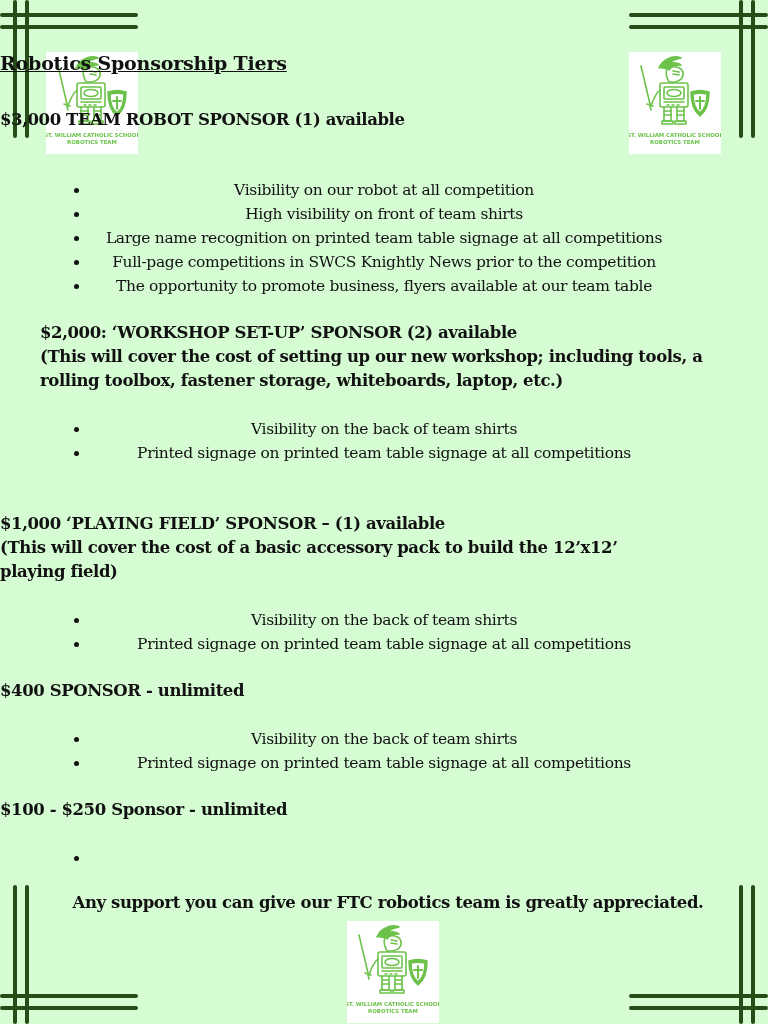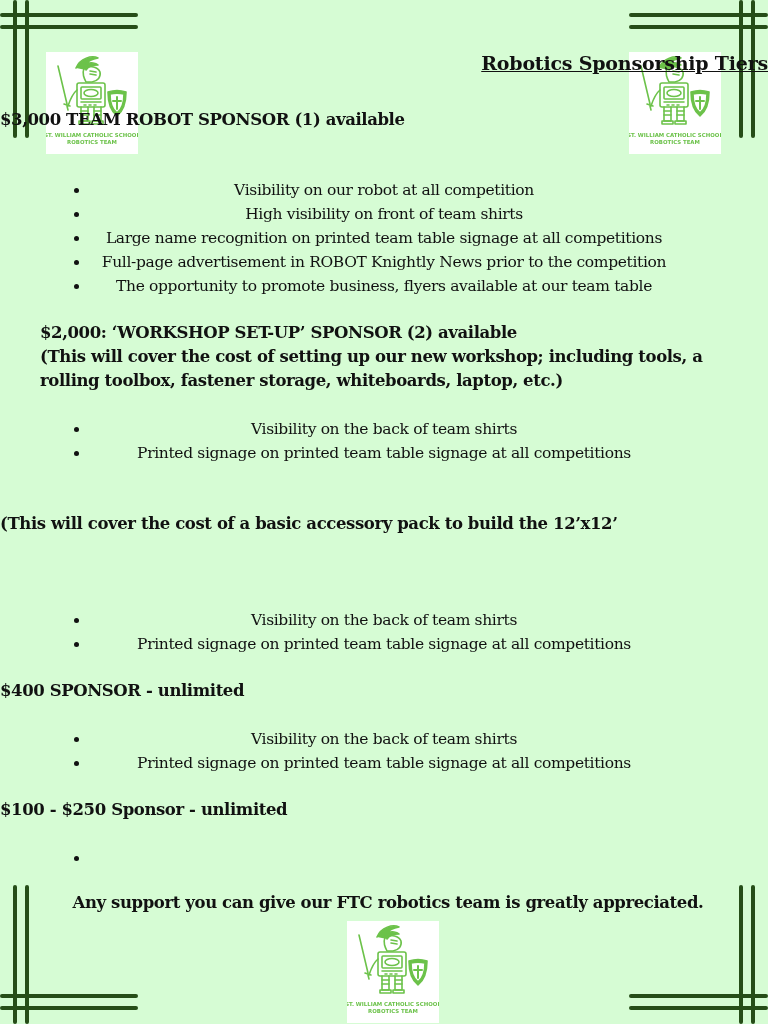--- a/index.html
+++ b/index.html
@@ -14,21 +14,21 @@
   .v { width: 4px; }
 
   .logo {
     position: absolute; background: #ffffff;
     width: 92px; height: 102px;
   }
   .logo svg { display: block; }
   .title {
     position: absolute; left: 0; width: 768px; top: 52px;
     font-weight: bold; font-size: 19px; text-decoration: underline;
-    text-align: right; letter-spacing: -0.2px;
+    text-align: left; letter-spacing: -0.2px;
   }
   .tier-head {
     position: absolute; left: 0; width: 768px; text-align: left;
     font-weight: bold; font-size: 16.5px; line-height: 24px;
     letter-spacing: -0.4px;
   }
   .tier-head .ln { display: block; white-space: nowrap; }
   .bullets { position: absolute; left: 0; width: 768px; margin: 0; padding: 0; list-style: none; }
   .bullets li {
     position: relative; height: 24px; line-height: 24px;
@@ -166,36 +166,38 @@
 
 <div class="title">Robotics Sponsorship Tiers</div>
 
 <div class="tier-head" style="top:108px;">
   <span class="ln">$3,000 TEAM ROBOT SPONSOR (1) available</span>
 </div>
 <ul class="bullets" style="top:178px;">
   <li><span class="dot"></span><span>Visibility on our robot at all competition</span></li>
   <li><span class="dot"></span><span>High visibility on front of team shirts</span></li>
   <li><span class="dot"></span><span>Large name recognition on printed team table signage at all competitions</span></li>
-  <li><span class="dot"></span><span>Full-page advertisement in ROBOT Knightly News prior to the competition</span></li>
+  <li><span class="dot"></span><span>Full-page competitions in SWCS Knightly News prior to the competition</span></li>
   <li><span class="dot"></span><span>The opportunity to promote business, flyers available at our team table</span></li>
 </ul>
 
 <div class="tier-head" style="top:321px;margin-left:40px;">
   <span class="ln">$2,000: ‘WORKSHOP SET-UP’ SPONSOR (2) available</span>
   <span class="ln">(This will cover the cost of setting up our new workshop; including tools, a</span>
   <span class="ln">rolling toolbox, fastener storage, whiteboards, laptop, etc.)</span>
 </div>
 <ul class="bullets" style="top:417px;">
   <li><span class="dot"></span><span>Visibility on the back of team shirts</span></li>
   <li><span class="dot"></span><span>Printed signage on printed team table signage at all competitions</span></li>
 </ul>
 
 <div class="tier-head" style="top:512px;">
+  <span class="ln">$1,000 ‘PLAYING FIELD’ SPONSOR – (1) available</span>
   <span class="ln">(This will cover the cost of a basic accessory pack to build the 12’x12’</span>
+  <span class="ln">playing field)</span>
 </div>
 <ul class="bullets" style="top:608px;">
   <li><span class="dot"></span><span>Visibility on the back of team shirts</span></li>
   <li><span class="dot"></span><span>Printed signage on printed team table signage at all competitions</span></li>
 </ul>
 
 <div class="tier-head" style="top:679px;">
   <span class="ln">$400 SPONSOR - unlimited</span>
 </div>
 <ul class="bullets" style="top:727px;">

